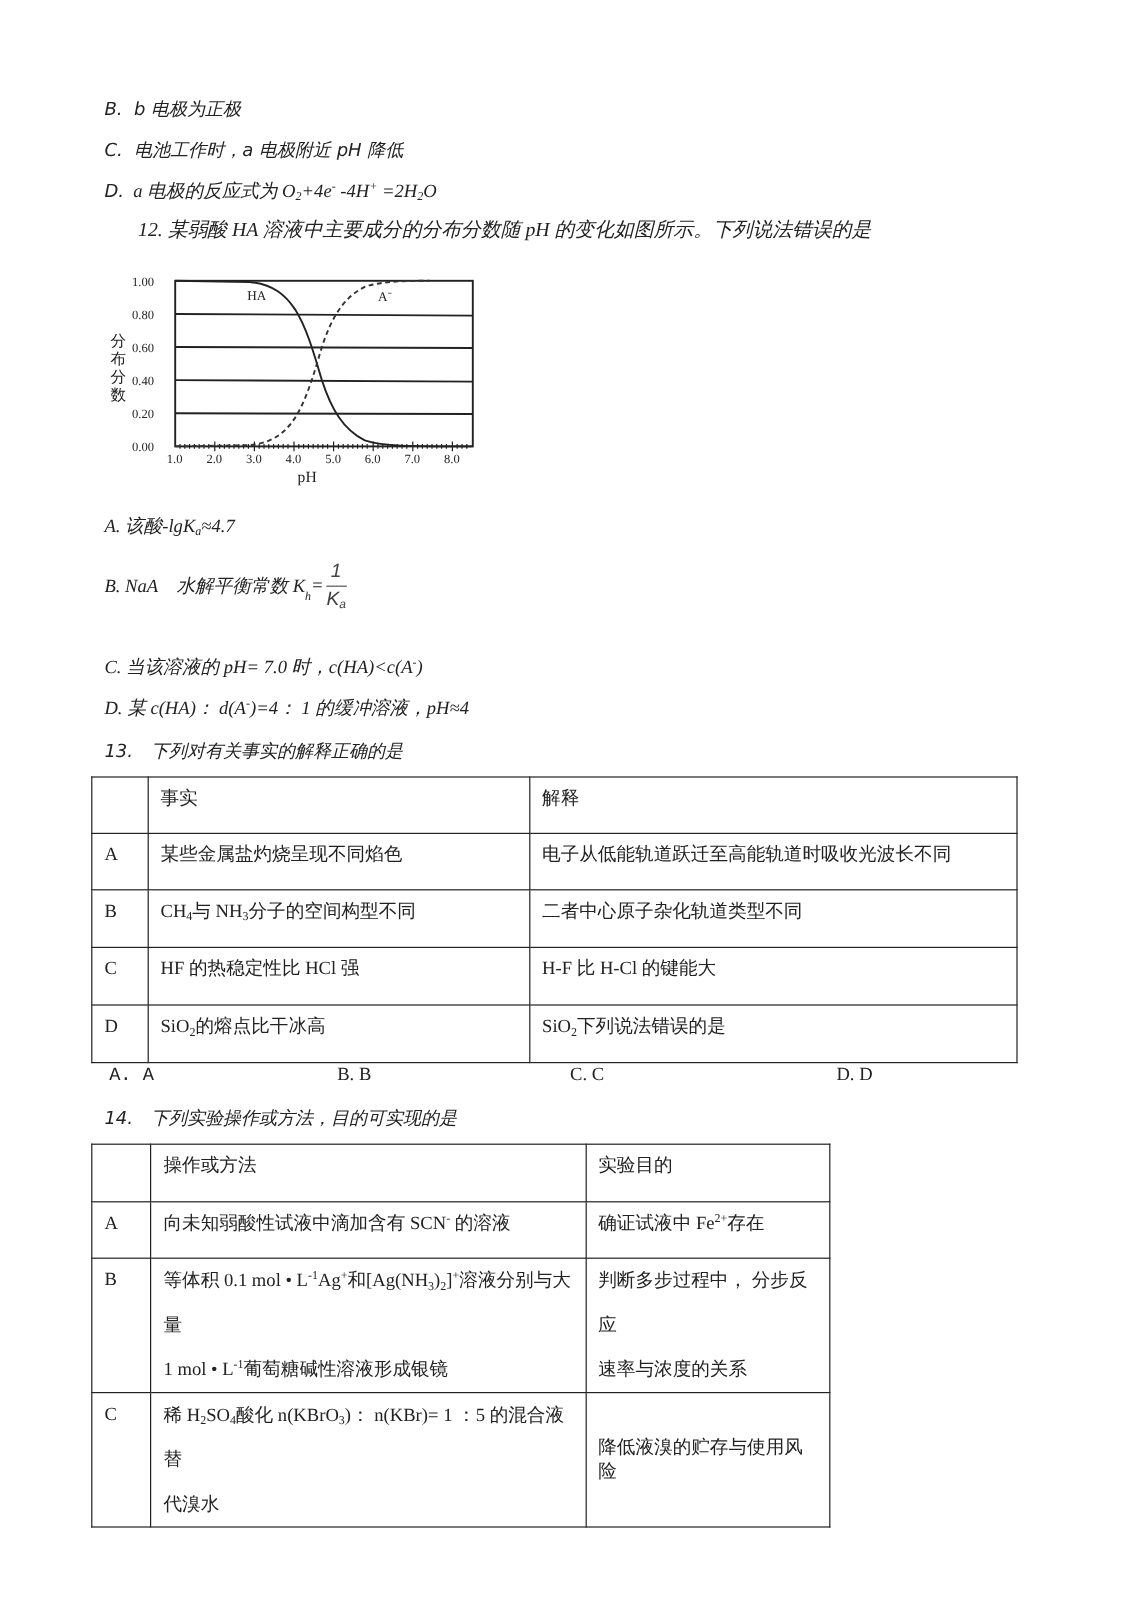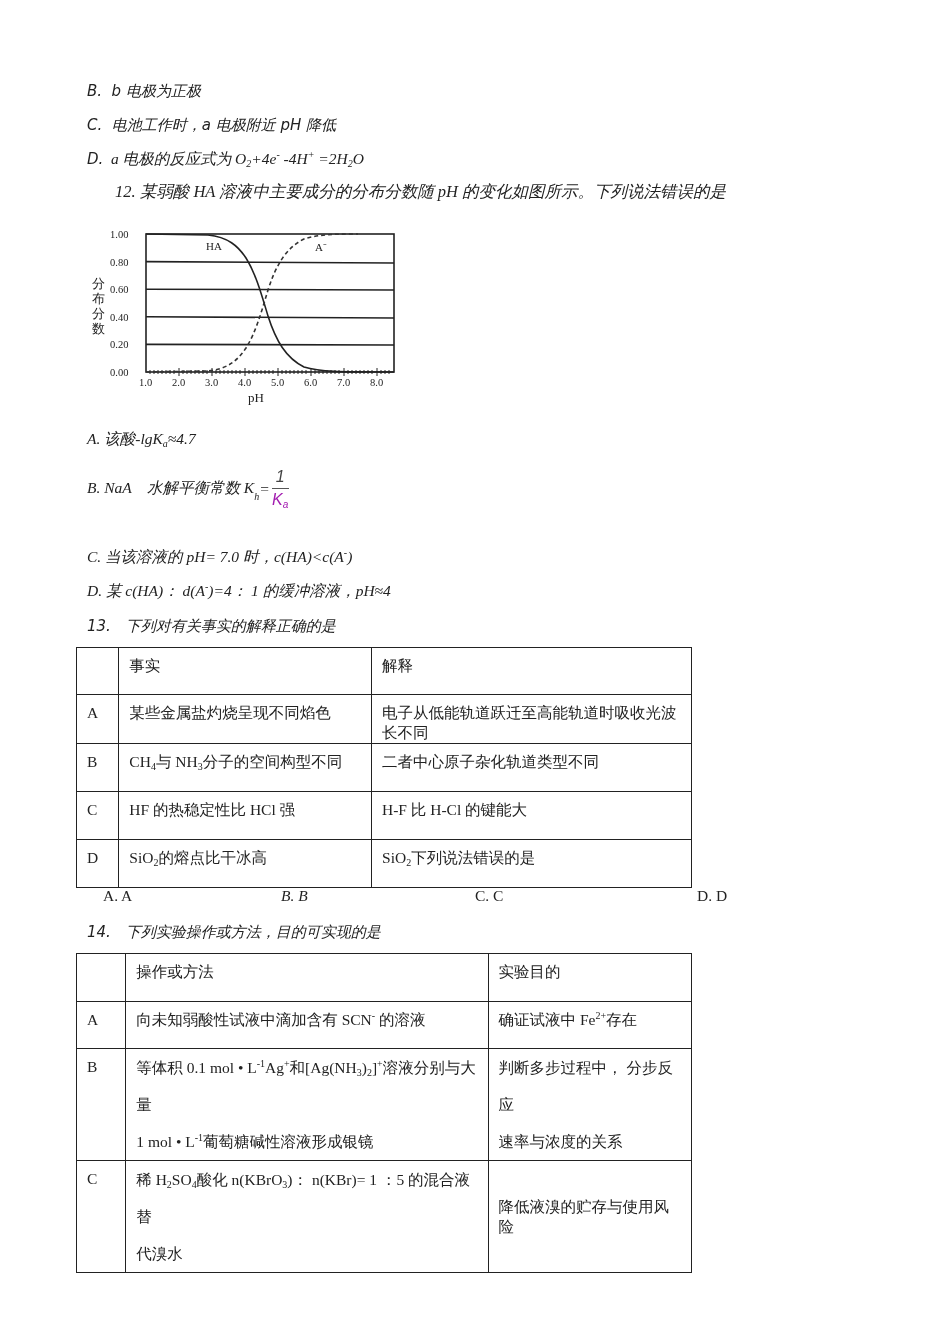--- a/index.html
+++ b/index.html
@@ -6,21 +6,21 @@
   body { width: 950px; height: 1344px; position: relative; overflow: hidden;
          font-family: "Liberation Serif", "DejaVu Serif", serif; color: #222; }
   .line { position: absolute; left: 87px; font-size: 15.5px; white-space: nowrap; line-height: 20px; font-style: italic; }
   .sans { font-family: "DejaVu Sans", "Liberation Sans", sans-serif; font-size: 15px; }
   sub { font-size: 10px; vertical-align: -3px; line-height: 0; }
   sup { font-size: 10px; vertical-align: 6px; line-height: 0; }
   .q12 { font-size: 16.5px; }
   .chart { position: absolute; left: 88px; top: 226px; width: 320px; height: 186px; }
   .frac { display: inline-block; vertical-align: middle; text-align: center; margin-left: 2px; }
   .frac .num { display: block; font-size: 16px; padding: 0 4px; border-bottom: 1px solid #555; line-height: 22px; font-family: "Liberation Sans", sans-serif; color:#444; }
-  .frac .den { display: block; font-size: 16px; line-height: 22px; font-family: "Liberation Sans", sans-serif; color:#a21caf; }
+  .frac .den { display: block; font-size: 16px; line-height: 22px; font-family: "Liberation Sans", sans-serif; color:#404040; }
   table.t { position: absolute; border-collapse: collapse; font-size: 15.5px; }
   table.t td { border: 1.5px solid #222; vertical-align: top; padding: 8px 10px 0 10px; line-height: 20px; }
   .choices { position: absolute; top: 887px; left: 87px; width: 780px; font-size: 15.5px; }
   .choices span { position: absolute; top: 0; }
 </style>
 </head>
 <body>
 
 <div class="line sans" style="top:81px;">
   <span>B.</span>&nbsp;
@@ -94,21 +94,21 @@
 
 <div class="line" style="top:547px;">
   <span>C. 当该溶液的 pH= 7.0 时，c(HA)&lt;c(A</span><sup>-</sup><span>)</span>
 </div>
 <div class="line" style="top:581px;">
   <span>D. 某 c(HA)： d(A</span><sup>-</sup><span>)=4： 1 的缓冲溶液，pH≈4</span>
 </div>
 
 <div class="line sans" style="top:616px;">13.　下列对有关事实的解释正确的是</div>
 
-<table class="t" style="left:76px; top:647px; width:616px;">
+<table class="t" style="left:76px; top:647px; width:772px;">
   <colgroup>
       <col style="width:45px">
       <col style="width:306px">
       <col style="width:391px">
     </colgroup>
   <tbody>
       <tr style="height:47px;">
     <td></td>
     <td>事实</td>
     <td>解释</td>
@@ -130,22 +130,22 @@
   </tr>
   <tr style="height:48px;">
     <td>D</td>
     <td><span>SiO</span><sub>2</sub><span>的熔点比干冰高</span></td>
     <td><span>SiO</span><sub>2</sub><span>下列说法错误的是</span></td>
   </tr>
 </tbody>
   </table>
 
 <div class="choices">
-  <span style="left:16px;">A. A</span>
-  <span style="left:194px;font-style:italic;">B. B</span>
+  <span style="left:4px;font-family:Liberation Mono, monospace;">A. A</span>
+  <span style="left:194px;">B. B</span>
   <span style="left:388px;text-align:right;">C. C</span>
   <span style="left:610px;">D. D</span>
 </div>
 
 <div class="line sans" style="top:922px;">14.　下列实验操作或方法，目的可实现的是</div>
 
 <table class="t" style="left:76px; top:953px; width:616px;">
   <colgroup>
       <col style="width:52px">
       <col style="width:402px">

